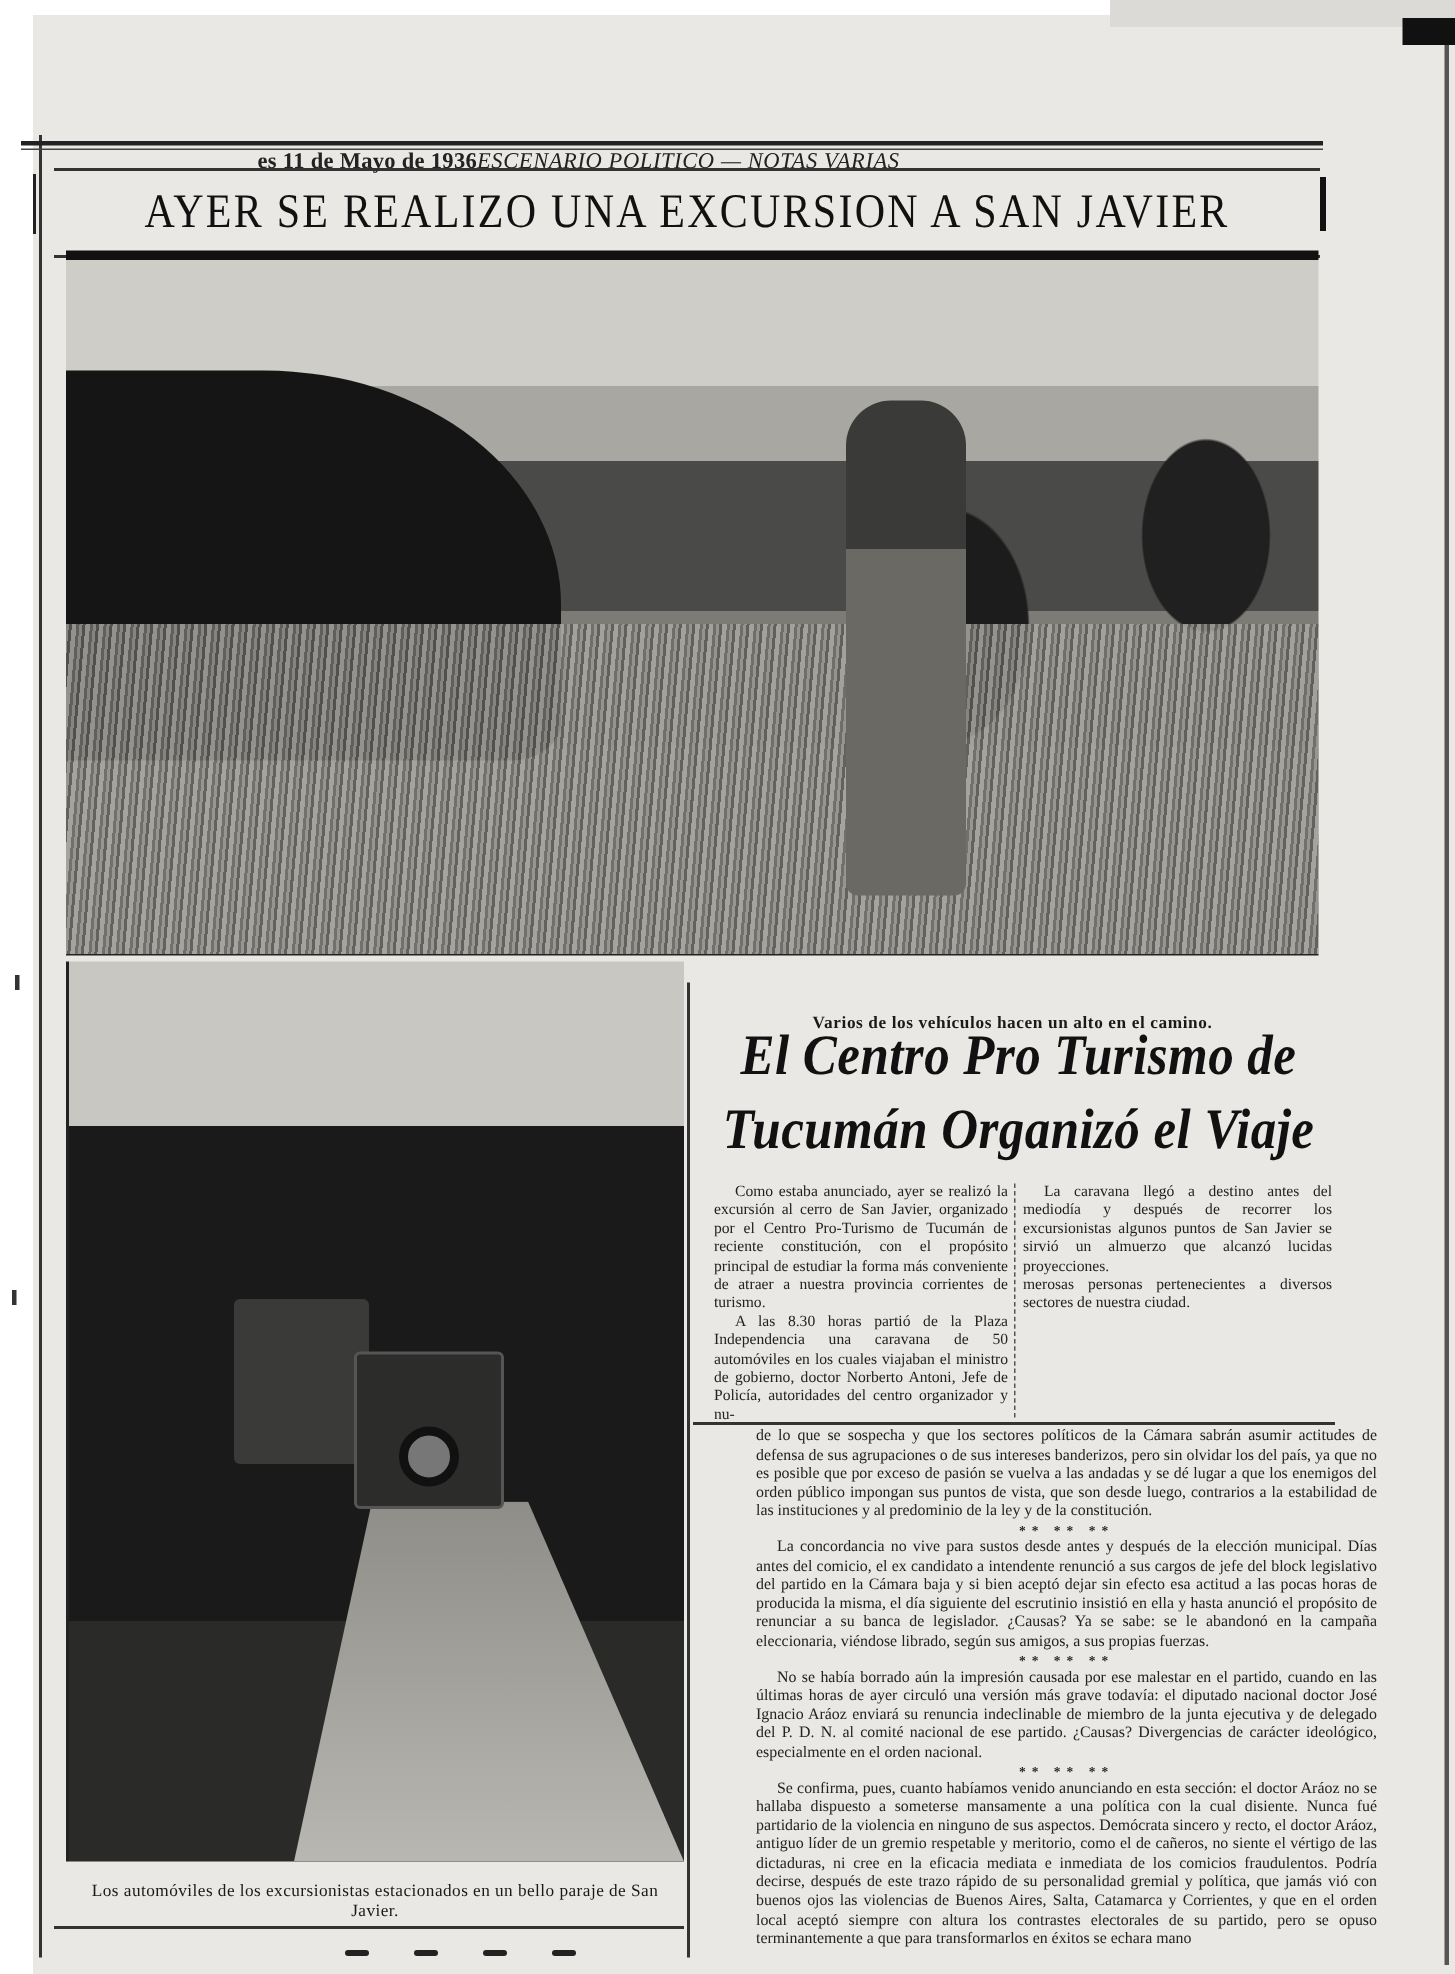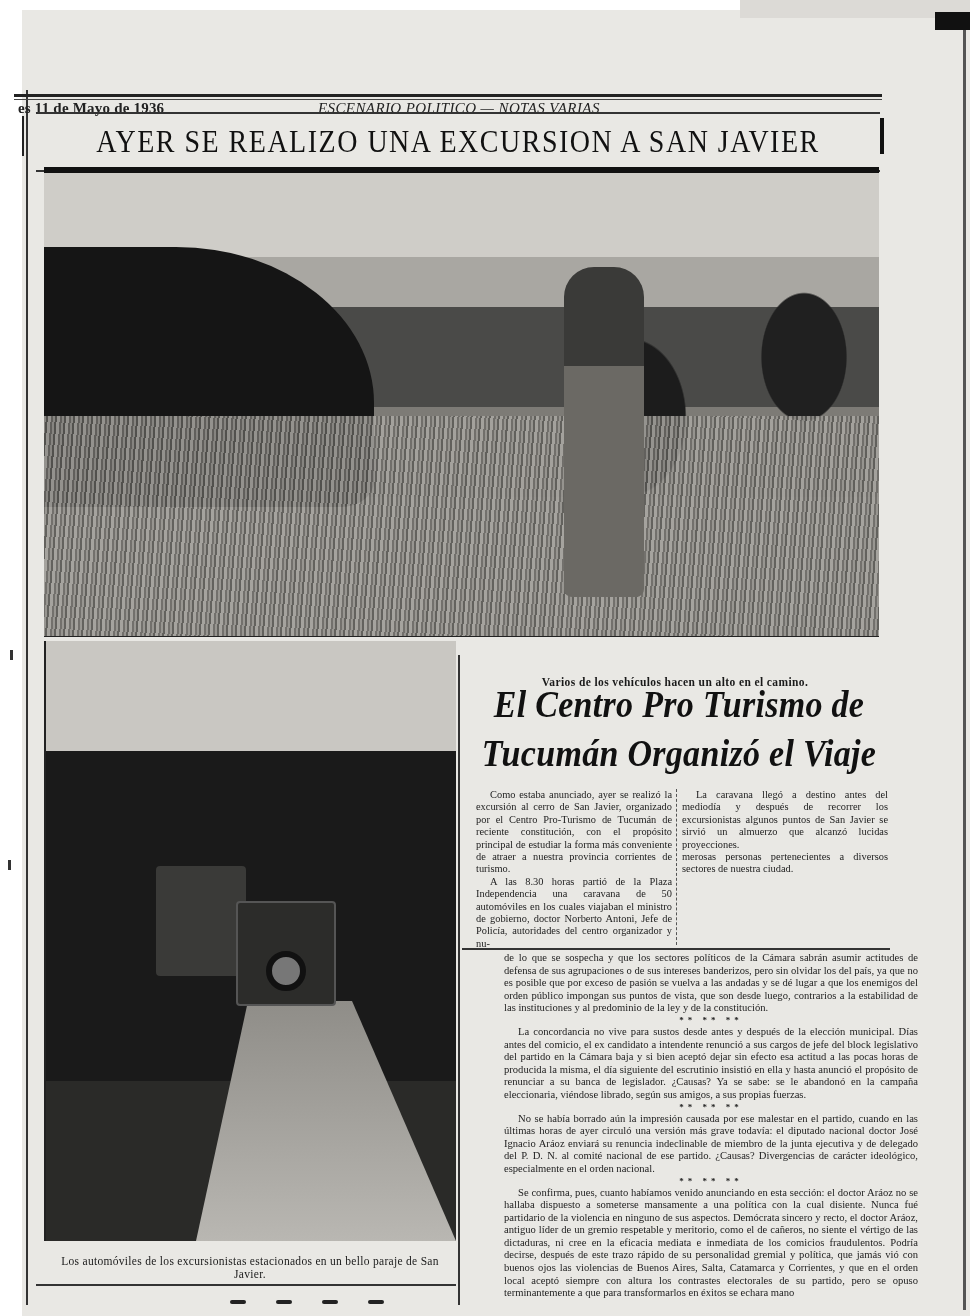--- a/index.html
+++ b/index.html
@@ -37,20 +37,21 @@
     font-size: 9px; color: #444; writing-mode: vertical-rl;
   }
   .header-line {
     position: absolute; left: 18px; top: 72px; width: 860px;
     display: flex; align-items: baseline;
     font-family: "Liberation Serif", serif;
   }
   .header-date {
     font-size: 15px; font-weight: bold; color: #222; width: 300px;
     letter-spacing: 0.2px;
+    text-align: right;
   }
   .header-section {
     font-size: 15px; font-style: italic; color: #222; letter-spacing: 0.4px; margin-top: 28px;
   }
   .rule-double {
     position: absolute; left: 14px; top: 94px; width: 868px; height: 6px;
     border-top: 3px solid #222; border-bottom: 1px solid #444;
   }
   .headline-box {
     position: absolute; left: 36px; top: 112px; width: 844px; height: 60px;

